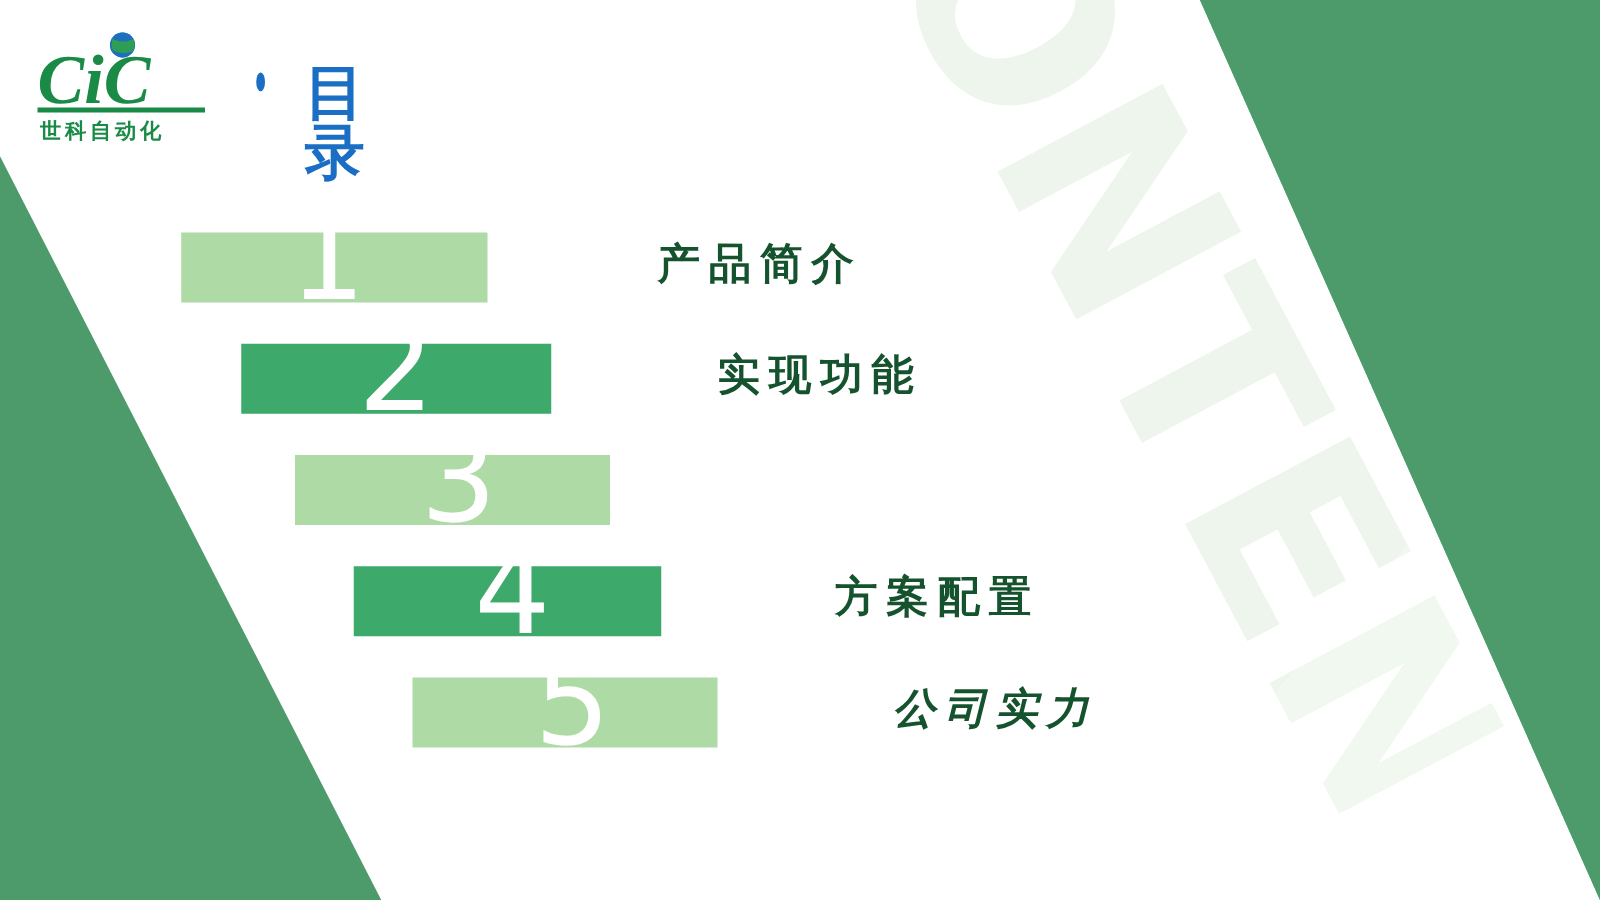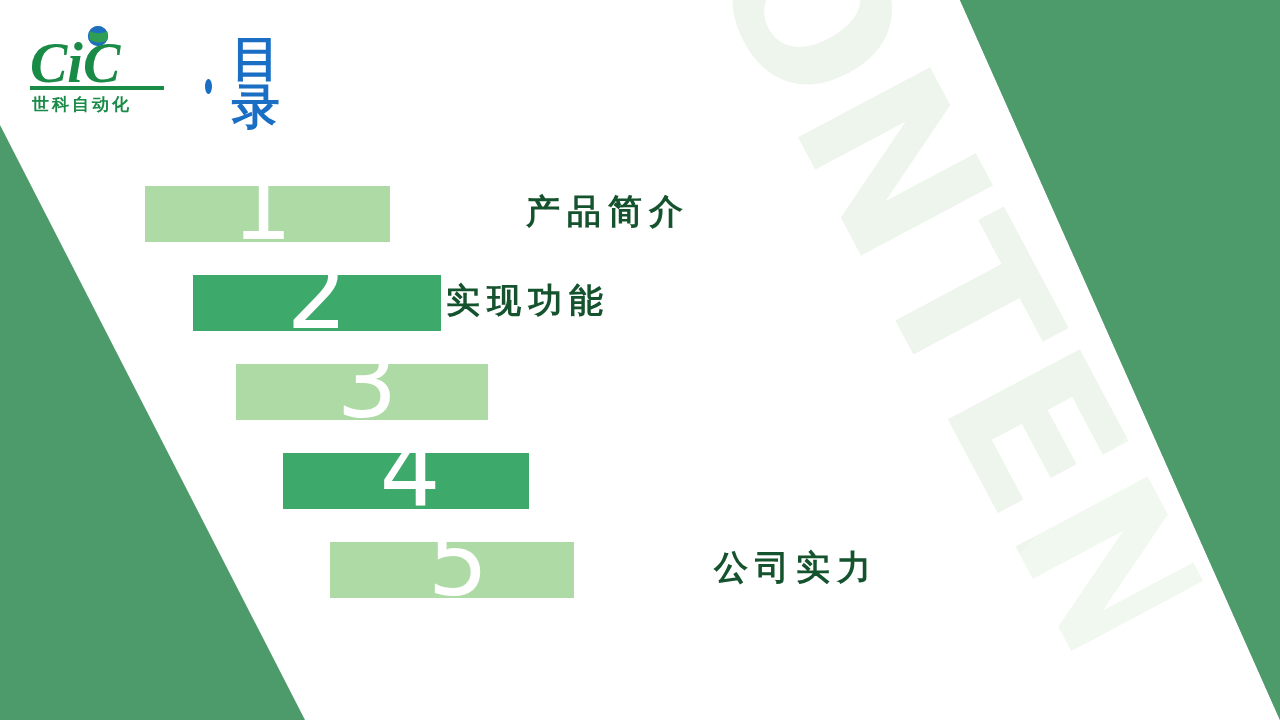--- a/index.html
+++ b/index.html
@@ -67,24 +67,24 @@
   #logo {
     position: absolute;
     left: 24px;
     top: 24px;
     width: 150px;
     height: 92px;
   }
   #title-row {
     position: absolute;
     left: 205px;
-    top: 34px;
+    top: 50px;
     display: flex;
-    align-items: center;
-    gap: 20px;
+    align-items: flex-start;
+    gap: 32px;
   }
   #title-bullet {
     width: 15px;
     height: 15px;
     border-radius: 50%;
     background: #1a6fc4;
     margin-top: 8px;
   }
   #title-text {
     color: #1a6fc4;
@@ -190,30 +190,31 @@
 
   <div id="toc">
       <div class="toc-row">
         <div class="toc-bar" style="left: 145px; width: 245px; background: rgb(173, 218, 165);"></div>
         <div class="toc-num" style="left: 222px;">1</div>
         <div class="toc-label" style="left: 270px; width: 420px;">产品简介</div>
       </div>
       <div class="toc-row">
         <div class="toc-bar" style="left: 193px; width: 248px; background: rgb(61, 170, 107);"></div>
         <div class="toc-num" style="left: 277px;">2</div>
-        <div class="toc-label" style="left: 318px; width: 420px; text-align: center;">实现功能</div>
+        <div class="toc-label" style="left: 318px; width: 420px;">实现功能</div>
       </div>
       <div class="toc-row">
         <div class="toc-bar" style="left: 236px; width: 252px; background: rgb(173, 218, 165);"></div>
         <div class="toc-num" style="left: 327px;">3</div>
       </div>
       <div class="toc-row">
         <div class="toc-bar" style="left: 283px; width: 246px; background: rgb(61, 170, 107);"></div>
         <div class="toc-num" style="left: 370px;">4</div>
+        <div class="toc-label" style="left: 412px; width: 420px;">方案配置</div>
       </div>
       <div class="toc-row">
         <div class="toc-bar" style="left: 330px; width: 244px; background: rgb(173, 218, 165);"></div>
         <div class="toc-num" style="left: 418px;">5</div>
-        <div class="toc-label" style="left: 458px; width: 420px;">公司实力</div>
+        <div class="toc-label" style="left: 458px; width: 420px; font-style: italic;">公司实力</div>
       </div>
     </div>
 
 </div>
 
 </body></html>

